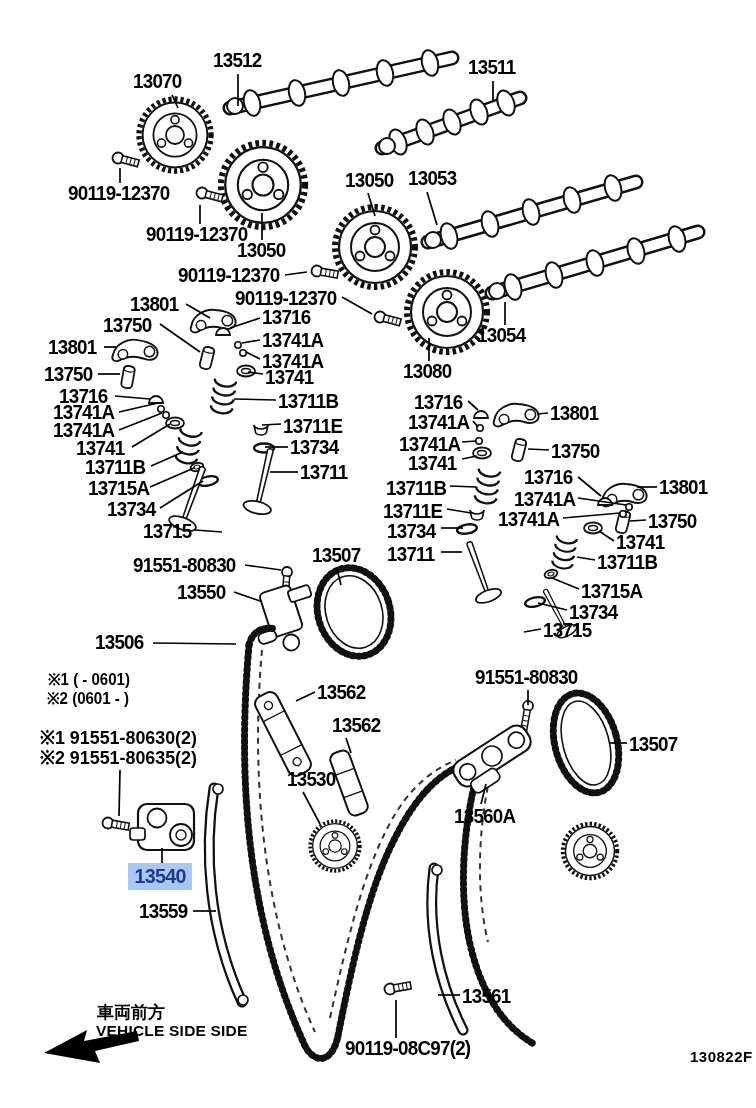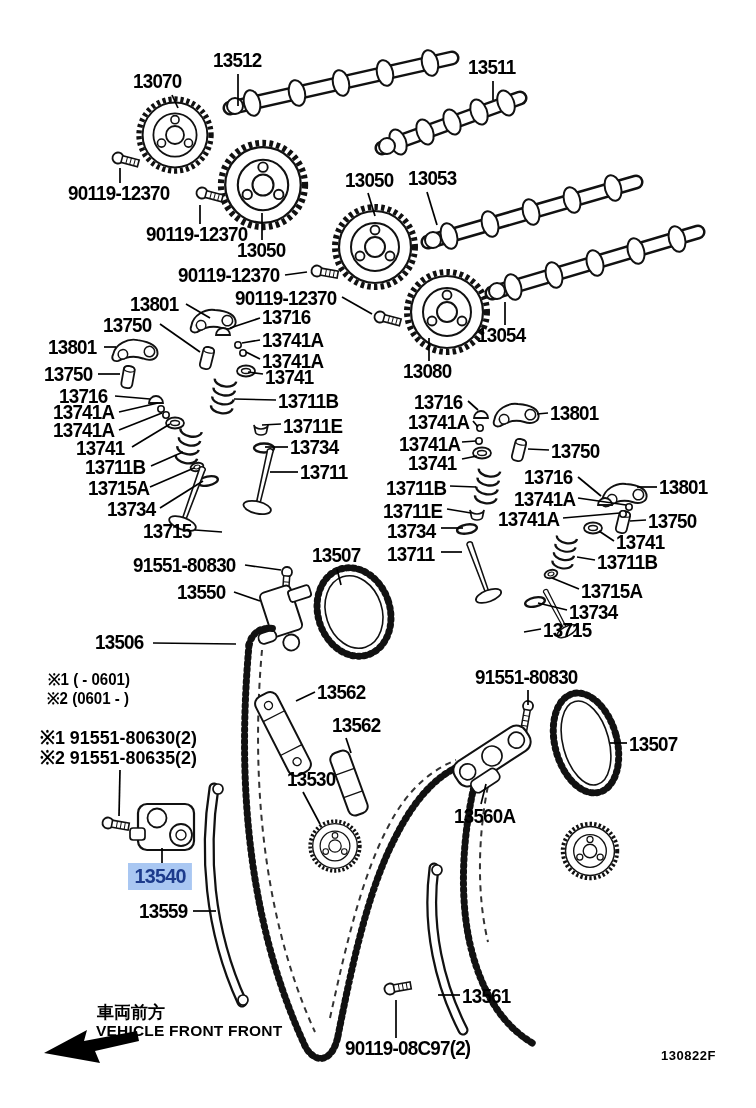--- a/index.html
+++ b/index.html
@@ -7,21 +7,21 @@
          font-family:"Liberation Sans",sans-serif;}
   #art,#leaders{position:absolute;left:0;top:0;}
   #labels{position:absolute;left:0;top:0;width:756px;height:1108px;}
   .lbl{position:absolute;font-weight:bold;font-size:20px;line-height:1.05;color:#000;
        white-space:nowrap;letter-spacing:-0.8px;transform:scaleX(.94);transform-origin:left top;}
   .lbl.note{font-size:16px;letter-spacing:0;}
   .lbl.note2{font-size:19px;}
   .lbl.hl{background:#A9C7F2;color:#1C3B8C;padding:2px 7px 3px 7px;font-size:21px;}
   .footer-jp{position:absolute;left:97px;top:1001px;font-weight:bold;font-size:17px;}
   .footer-en{position:absolute;left:96px;top:1022px;font-weight:bold;font-size:15.5px;letter-spacing:.2px;}
-  .diagram-code{position:absolute;left:661px;top:1048px;font-weight:bold;font-size:13px;letter-spacing:.5px;}
+  .diagram-code{position:absolute;left:690px;top:1048px;font-weight:bold;font-size:15px;letter-spacing:.5px;}
 </style>
 </head>
 <body>
 
 <div id="stage">
 
   <svg id="art" width="756" height="1108" viewBox="0 0 756 1108">
     <defs>
       <g id="gear">
         <circle r="40" fill="none" stroke="#111" stroke-width="6" stroke-dasharray="3.5 3.2"></circle>
@@ -482,15 +482,15 @@
       <div class="lbl" style="left: 475px; top: 667px;">91551-80830</div>
       <div class="lbl" style="left: 629px; top: 734px;">13507</div>
       <div class="lbl" style="left: 454px; top: 806px;">13560A</div>
       <div class="lbl hl" style="left: 128px; top: 863px;">13540</div>
       <div class="lbl" style="left: 139px; top: 901px;">13559</div>
       <div class="lbl" style="left: 462px; top: 986px;">13561</div>
       <div class="lbl" style="left: 345px; top: 1038px;">90119-08C97(2)</div>
     </div>
 
   <div class="footer-jp">車両前方</div>
-  <div class="footer-en">VEHICLE FRONT FRONT</div>
+  <div class="footer-en">VEHICLE SIDE SIDE</div>
   <div class="diagram-code">130822F</div>
 </div>
 
 </body></html>

